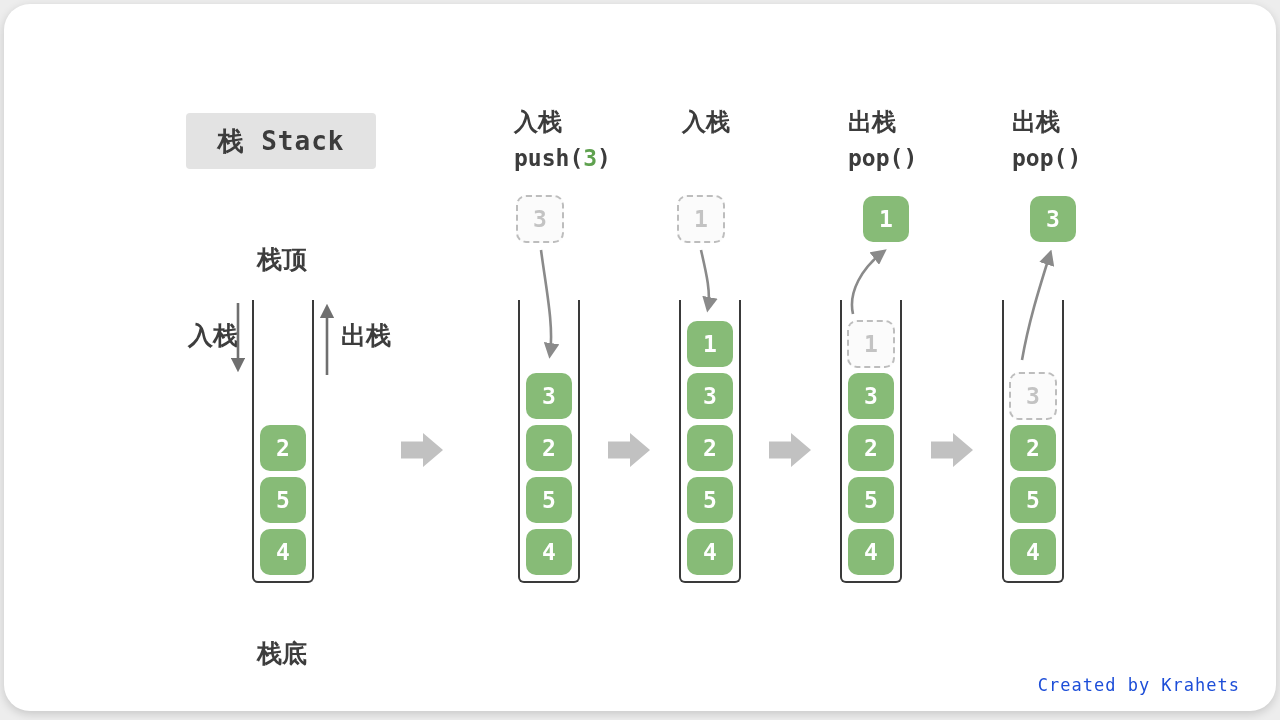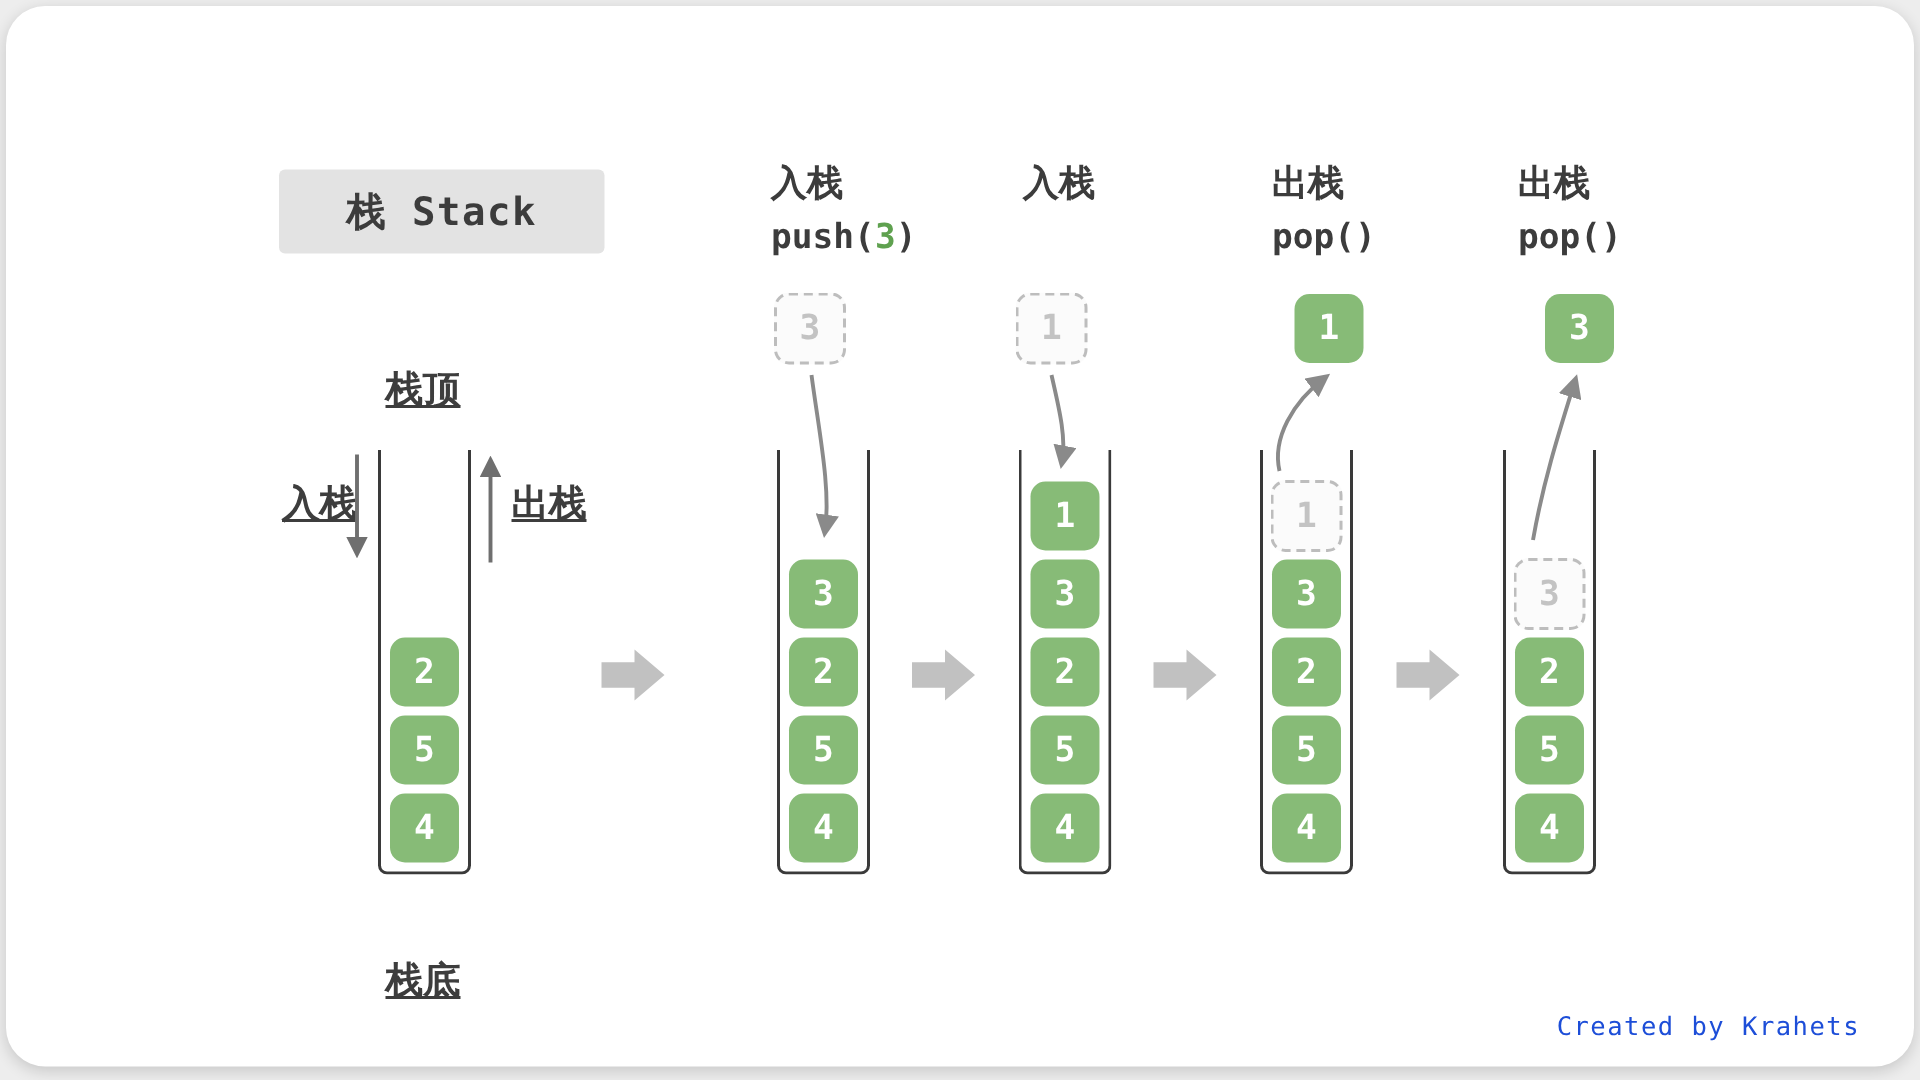--- a/index.html
+++ b/index.html
@@ -7,37 +7,37 @@
     width:1280px;height:720px;position:relative;overflow:hidden;
     background:#ededed;
     font-family:"DejaVu Sans",sans-serif;
   }
   .card{
     position:absolute;left:4px;top:4px;width:1272px;height:707px;
     background:#ffffff;border-radius:26px;
     box-shadow:0 3px 10px rgba(0,0,0,.16);
   }
   .title-chip{
-    position:absolute;left:186px;top:113px;width:217px;height:56px;
+    position:absolute;left:186px;top:113px;width:190px;height:56px;
     background:#e3e3e3;border-radius:4px;
     display:flex;align-items:center;justify-content:center;
     font-family:"DejaVu Sans Mono",monospace;
     font-size:26px;font-weight:bold;color:#3c3c3c;letter-spacing:1px;
   }
   .op-header{
     position:absolute;top:106px;width:160px;color:#3c3c3c;
   }
   .op-header .zh{font-size:24px;font-weight:bold;line-height:32px;}
   .op-header .code{
     font-family:"DejaVu Sans Mono",monospace;font-size:23px;font-weight:600;
     line-height:32px;margin-top:4px;white-space:nowrap;
   }
   .op-header .code .arg{color:#5fa14f;}
   .zh-label{
-    position:absolute;font-size:25px;font-weight:bold;color:#3d3d3d;white-space:nowrap;text-decoration:underline;
+    position:absolute;font-size:25px;font-weight:bold;color:#3d3d3d;white-space:nowrap;
   }
   .stack{
     position:absolute;top:300px;width:62px;height:283px;box-sizing:border-box;
     border-left:2px solid #3a3a3a;border-right:2px solid #3a3a3a;border-bottom:2px solid #3a3a3a;
     border-radius:0 0 6px 6px;
   }
   .block{
     position:absolute;left:50%;transform:translateX(-50%);
     width:46px;height:46px;border-radius:10px;background:#87bb77;
     display:flex;align-items:center;justify-content:center;

